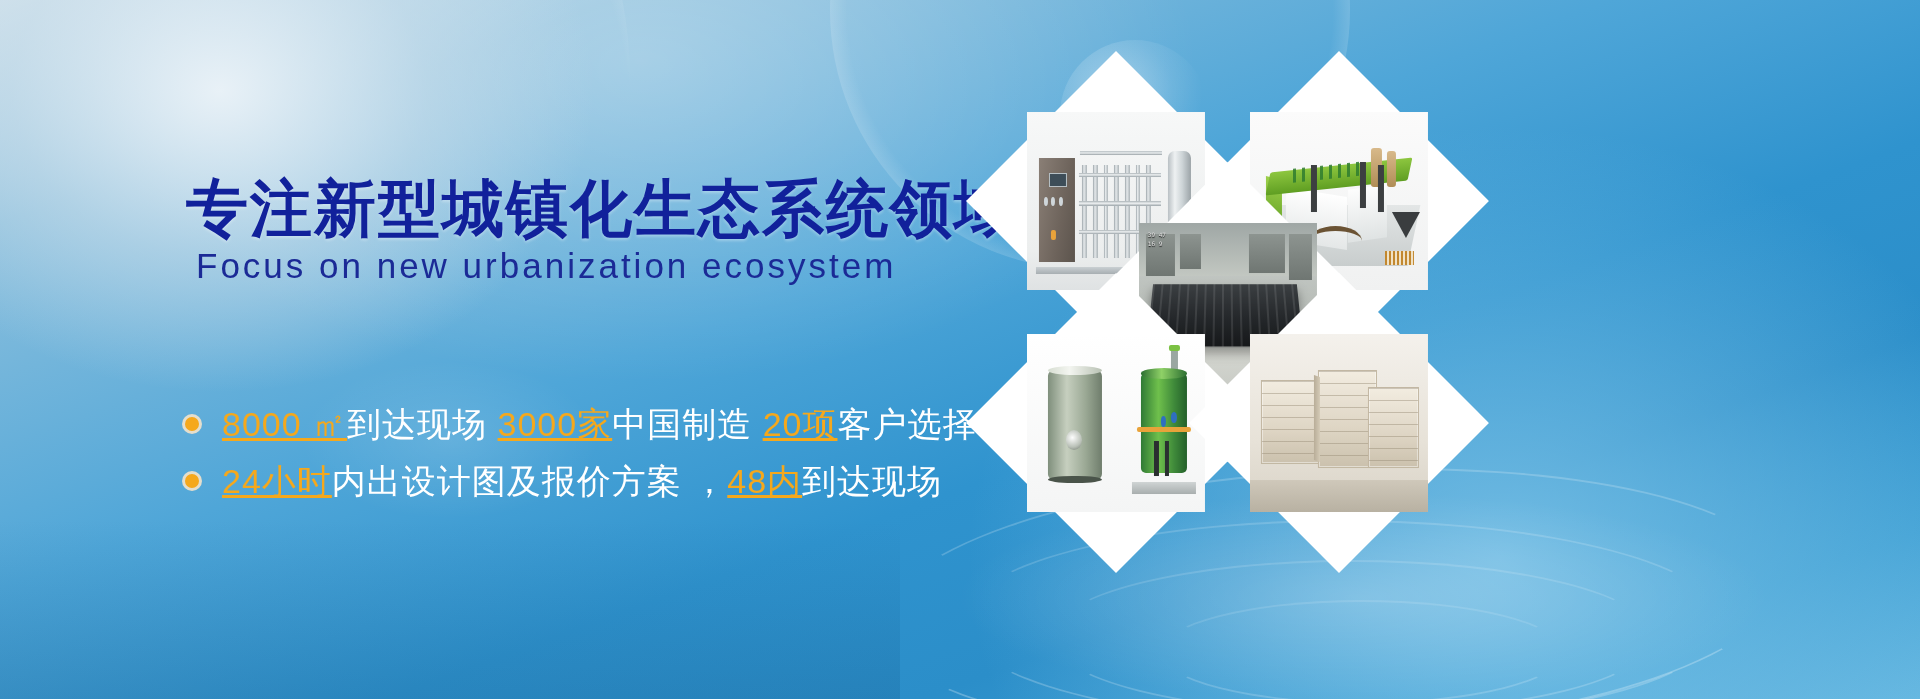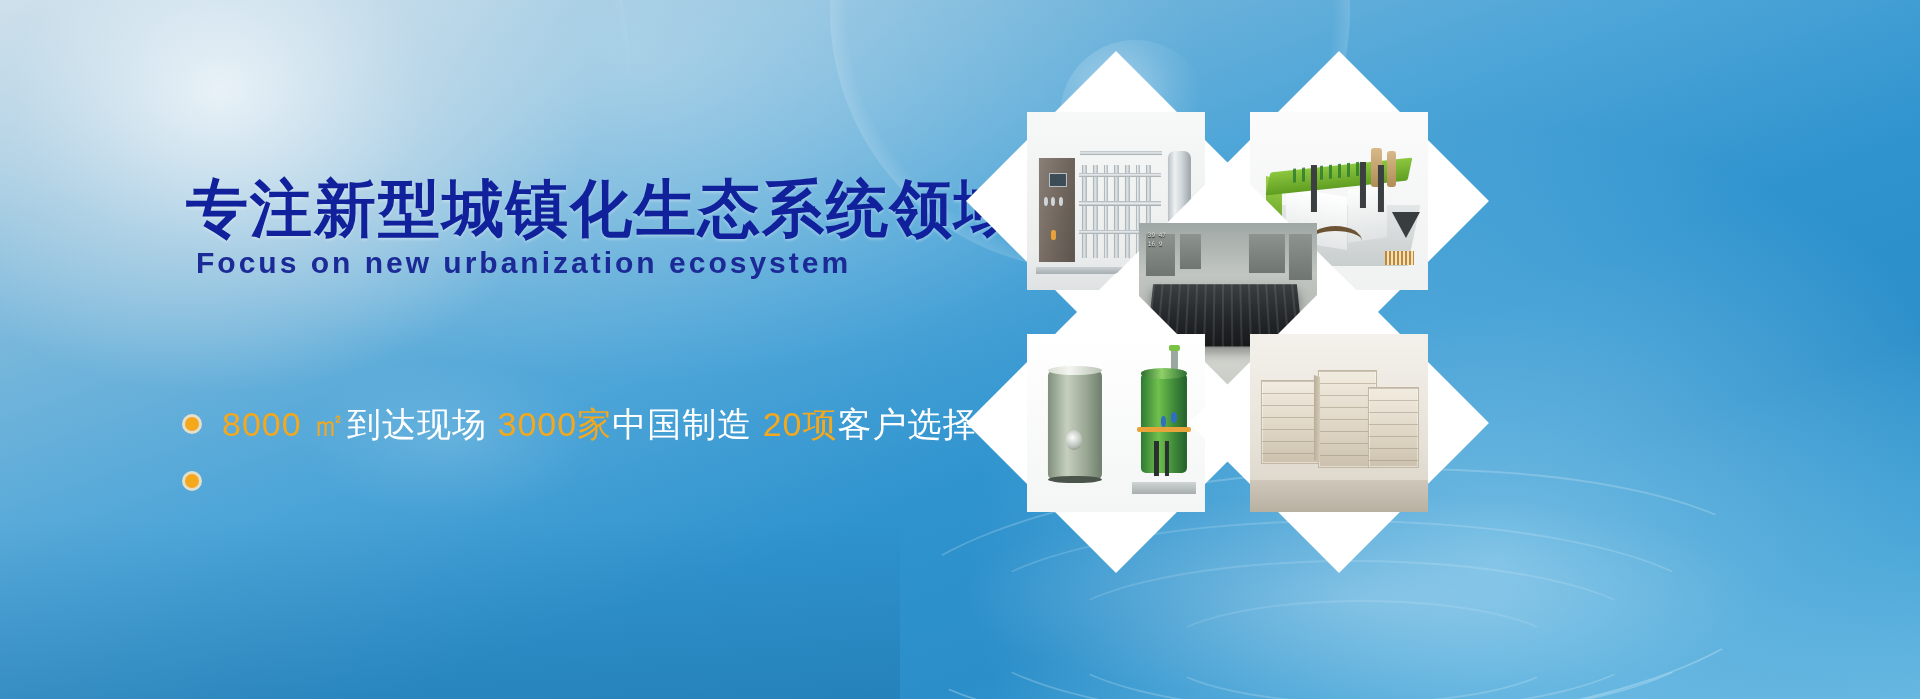--- a/index.html
+++ b/index.html
@@ -45,41 +45,41 @@
   
   .copy{position:absolute;left:0;top:0;width:920px;height:699px;}
   .headline{
     position:absolute;left:186px;top:178px;
     font-size:62px;line-height:1;font-weight:bold;letter-spacing:2px;
     color:#11219b;white-space:nowrap;
     text-shadow:0 2px 3px rgba(255,255,255,.30);
   }
   .subhead{
     position:absolute;left:196px;top:248px;
-    font-size:30px;line-height:1;letter-spacing:3px;
-    color:#1b2a96;white-space:nowrap;font-weight:700;
+    font-size:35px;line-height:1;letter-spacing:3px;
+    color:#1b2a96;white-space:nowrap;font-weight:400;
   }
   .badge{
     position:absolute;left:182px;top:299px;width:676px;height:78px;
     background:#101c8f;display:flex;align-items:center;
   }
   .badge-text{
     margin-left:25px;font-size:45px;font-weight:bold;color:#ffffff;
     letter-spacing:3px;white-space:nowrap;
     text-shadow:0 2px 4px rgba(0,0,0,.25);
   }
   .bullets{position:absolute;left:182px;top:400px;}
   .bline{display:flex;align-items:center;height:48px;margin-bottom:9px;white-space:nowrap;}
   .dot{
     width:20px;height:20px;border-radius:50%;
     background:#f5a81c;border:3px solid rgba(225,232,236,.85);
     box-sizing:border-box;margin-right:20px;flex:0 0 auto;
   }
   .btxt{font-size:34px;line-height:1;font-weight:400;letter-spacing:1px;}
-  .or{color:#f5a81c;}
+  .or{color:#f5a81c;text-decoration:underline;}
   .wh{color:#ffffff;}
 
   
   .diamonds{position:absolute;left:900px;top:0;width:1020px;height:699px;}
   .dia{
     position:absolute;background:#ffffff;
     transform:rotate(45deg);
     display:flex;align-items:center;justify-content:center;
     box-shadow:0 0 0 0 rgba(0,0,0,0);
   }
@@ -242,20 +242,23 @@
 
       <div class="bline">
         <span class="dot"></span>
         <span class="btxt">
           <span class="or">8000 ㎡</span><span class="wh">到达现场 </span><span class="or">3000家</span><span class="wh">中国制造 </span><span class="or">20项</span><span class="wh">客户选择</span>
         </span>
       </div>
 
       <div class="bline">
         <span class="dot"></span>
+        <span class="btxt">
+          <span class="or">24小时</span><span class="wh">内出设计图及报价方案 ，</span><span class="or">48内</span><span class="wh">到达现场</span>
+        </span>
       </div>
 
     </div>
   </div>
 
   <div class="diamonds">
 
     <div class="dia d1">
       <div class="dia-inner">
         <div class="photo p1">

